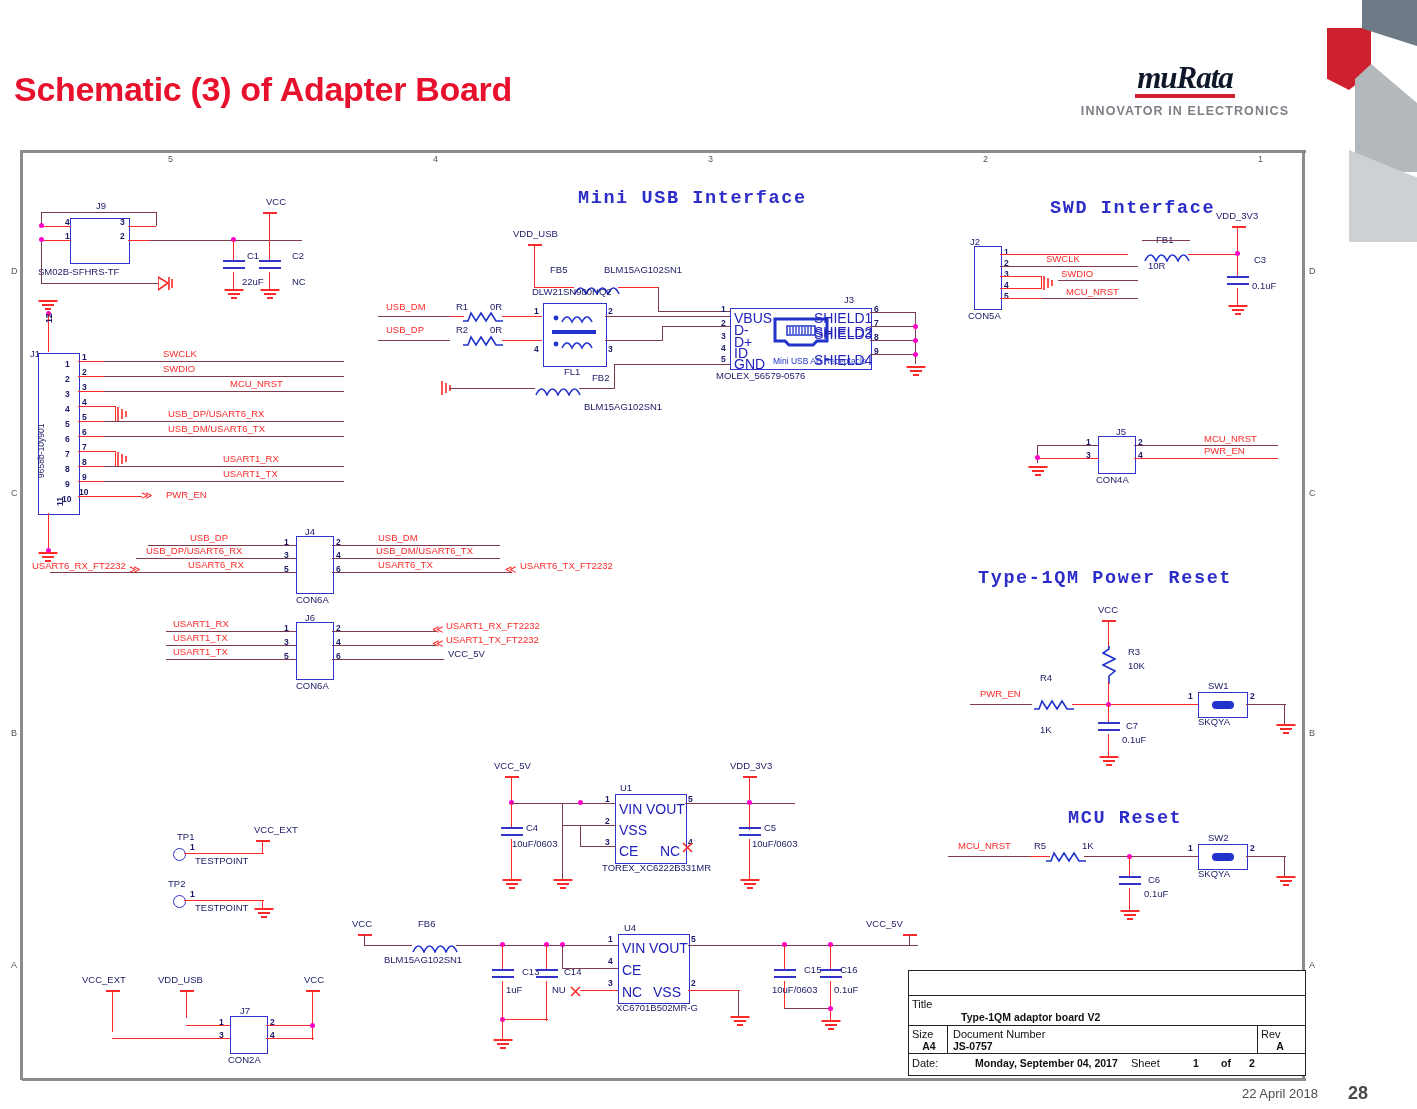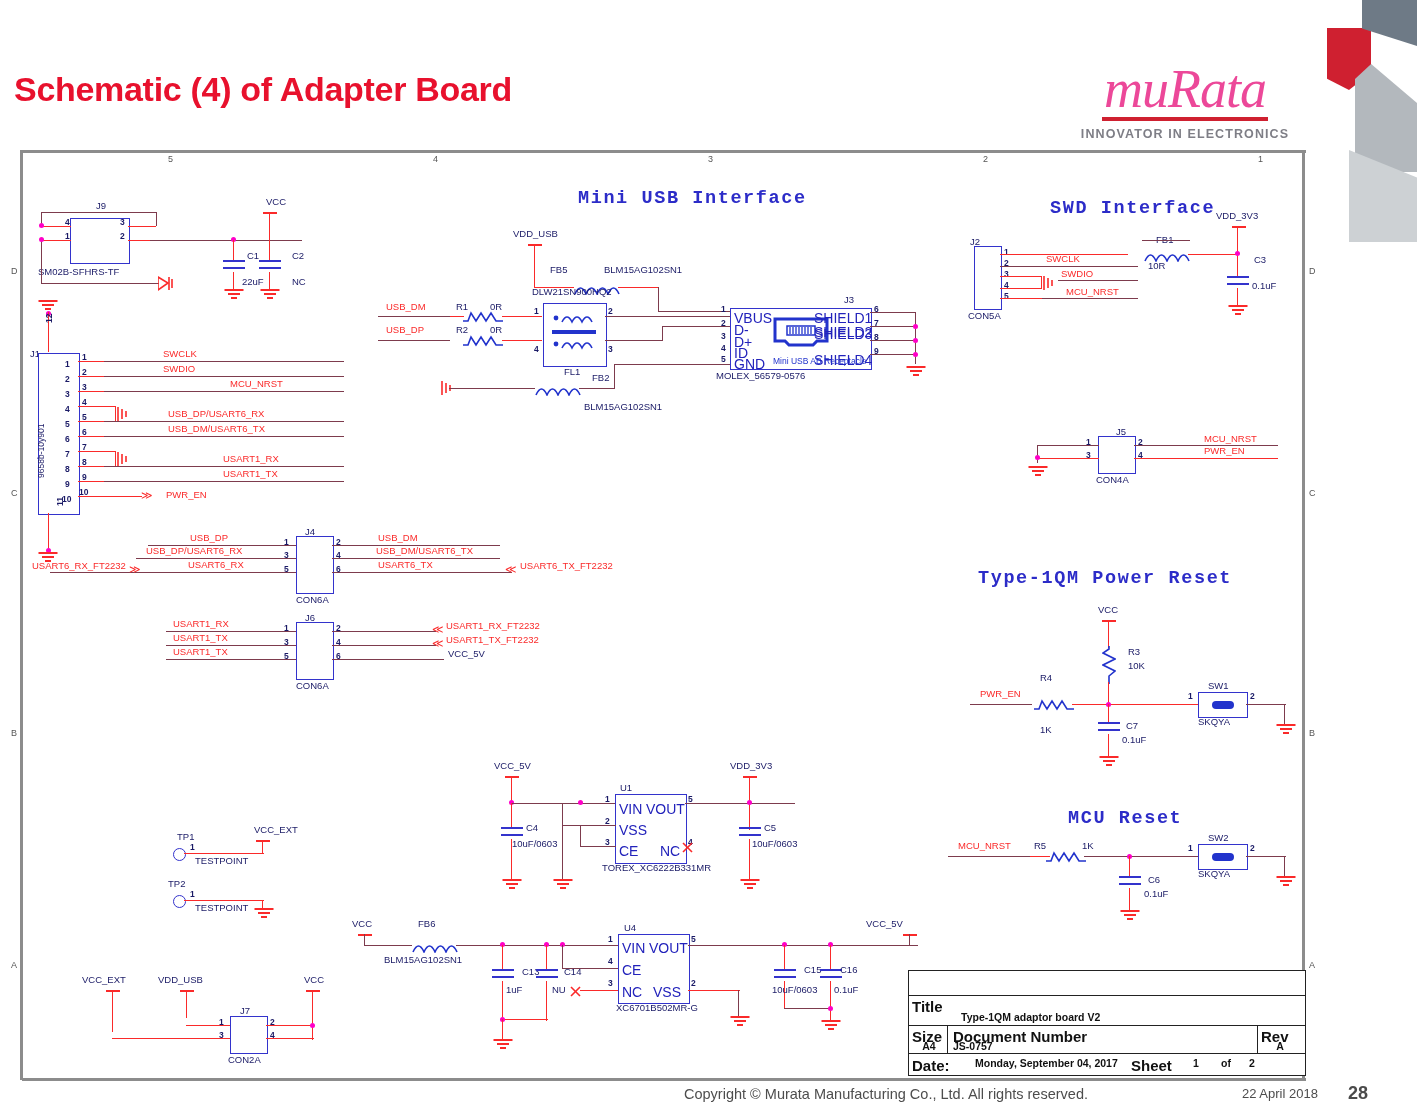--- a/index.html
+++ b/index.html
@@ -7,21 +7,21 @@
 
   
   .slide-title{
     position:absolute;left:14px;top:70px;
     font-size:34px;font-weight:bold;color:#e8112d;
     letter-spacing:-0.3px;white-space:nowrap;
   }
   .logo-wrap{position:absolute;left:1060px;top:62px;width:250px;text-align:center;}
   .logo-murata{
     font-family:"Liberation Serif",serif;
-    font-size:54px;font-weight:normal;font-style:italic;color:#ec4899;
+    font-size:31px;font-weight:bold;font-style:italic;color:#0f172a;
     line-height:1;letter-spacing:-1px;
     border-bottom:4px solid #cf2030;display:inline-block;padding:0 2px 1px 2px;
   }
   .logo-tag{
     margin-top:6px;font-size:12.5px;font-weight:bold;color:#7e7e86;
     letter-spacing:1.1px;
   }
   
   .corner-red{position:absolute;left:1327px;top:28px;width:44px;height:62px;
     background:#cf2030;clip-path:polygon(0 0,100% 0,100% 72%,50% 100%,0 82%);}
@@ -99,34 +99,34 @@
   .sw i{position:absolute;left:50%;top:50%;transform:translate(-50%,-50%);
         width:22px;height:8px;border-radius:4px;background:#2233cc;}
 
   
   .tag{position:absolute;color:#fa2a2a;font-size:11px;line-height:1;}
 
   
   .tb{position:absolute;border:1.4px solid #222;background:#fff;}
   .tb-row{position:absolute;border-top:1.4px solid #222;}
   .tb-col{position:absolute;border-left:1.4px solid #222;}
-  .tb-lbl{position:absolute;font-size:15px;color:#111;font-weight:bold;}
+  .tb-lbl{position:absolute;font-size:11px;color:#111;font-weight:normal;}
   .tb-val{position:absolute;font-size:10.5px;color:#111;font-weight:bold;}
   .tb-ctr{position:absolute;font-size:10.5px;color:#111;font-weight:bold;text-align:center;}
 
   
   .tp{position:absolute;width:11px;height:11px;border:1.6px solid #3333cc;border-radius:50%;}
 
   
   .chassis{position:absolute;width:14px;height:14px;}
 </style>
 </head>
 <body>
 
-<div class="slide-title">Schematic (4) of Adapter Board</div>
+<div class="slide-title">Schematic (3) of Adapter Board</div>
 
 <div class="logo-wrap">
   <div class="logo-murata">muRata</div>
   <div class="logo-tag">INNOVATOR IN ELECTRONICS</div>
 </div>
 <div class="corner-red"></div>
 <div class="corner-gray1"></div>
 <div class="corner-gray2"></div>
 <div class="corner-gray3"></div>
 
@@ -919,16 +919,15 @@
     <div class="tb-lbl" style="left:222px;top:86px">Sheet</div>
     <div class="tb-val" style="left:284px;top:86px">1</div>
     <div class="tb-val" style="left:312px;top:86px">of</div>
     <div class="tb-val" style="left:340px;top:86px">2</div>
   </div>
 
  </div>
 </div>
 
 <div class="footer">
-  <div class="foot-copy">Copyright © Murata Manufacturing Co., Ltd. All rights reserved.</div>
   <div class="foot-date">22 April 2018</div>
   <div class="foot-page">28</div>
 </div>
 
 </body></html>

